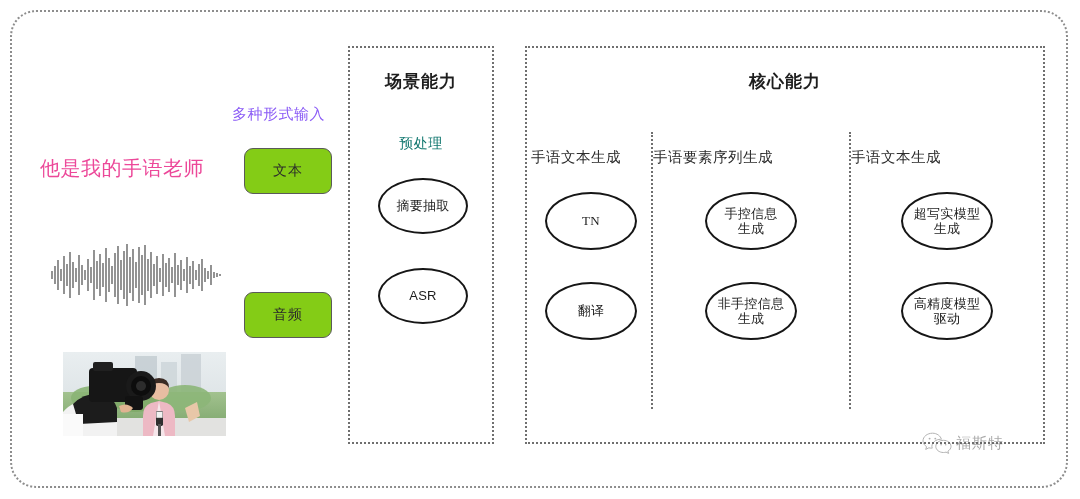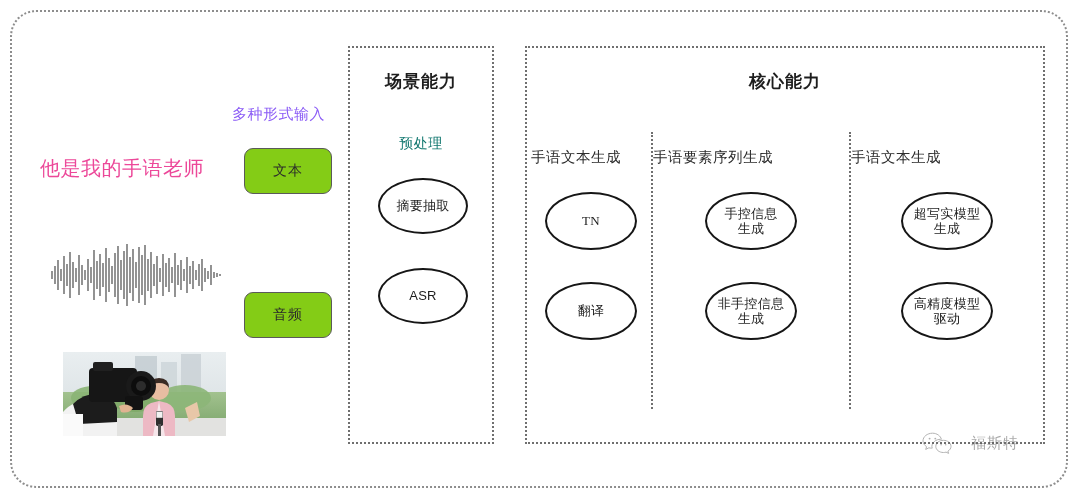--- a/index.html
+++ b/index.html
@@ -116,21 +116,21 @@
   .core-ell{
     position:absolute;left:50%;transform:translateX(-50%);
     width:92px;height:58px;
   }
   .core-ell.e1{top:44px;}
   .core-ell.e2{top:134px;}
 
   
   .watermark{
     position:absolute;left:922px;top:432px;
-    display:flex;align-items:center;gap:19px;
+    display:flex;align-items:center;gap:4px;
     opacity:.5;
   }
   .watermark svg{display:block;}
   .wm-text{
     font-size:15px;color:#555;letter-spacing:1px;
     font-family:"Liberation Sans","DejaVu Sans",sans-serif;
   }
 </style>
 </head>
 <body>

